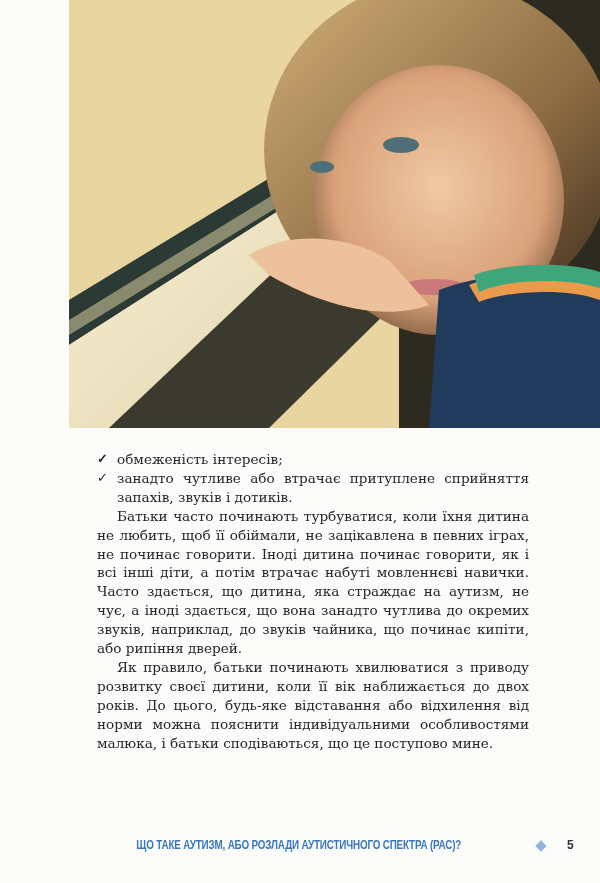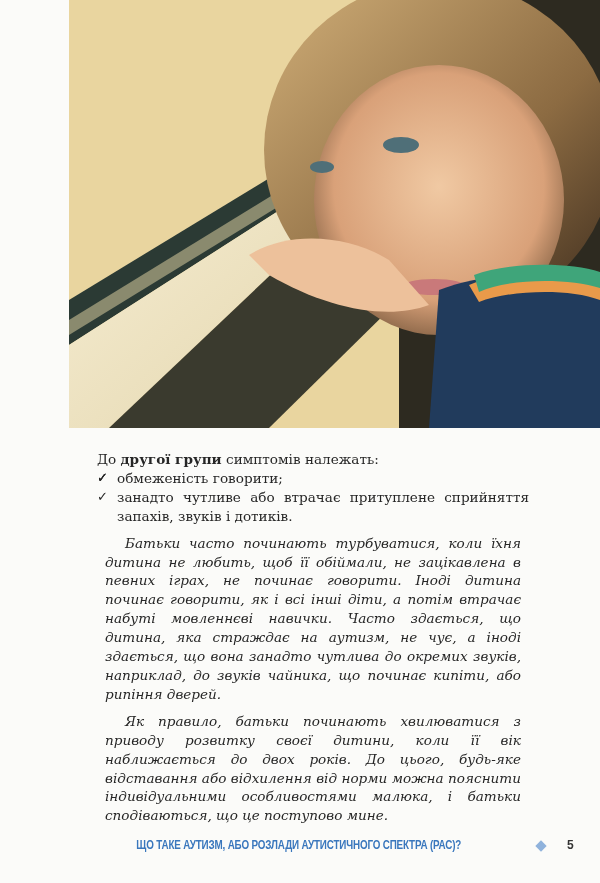--- a/index.html
+++ b/index.html
@@ -22,21 +22,21 @@
       text-align: justify;
     }
     .intro { margin: 0; }
     .intro b { font-weight: bold; }
     ul.checks { list-style: none; margin: 0; padding: 0; }
     ul.checks li { position: relative; padding-left: 20px; margin: 0; }
     ul.checks li .check {
       position: absolute; left: 0; top: 0; font-size: 13px;
       font-family: "DejaVu Sans", sans-serif;
     }
-    p.para { margin: 8px; text-indent: 20px; font-style: italic; }
+    p.para { margin: 0; text-indent: 20px; }
     .footer {
       position: absolute; top: 838px; left: 0; width: 539px; height: 20px;
     }
     .footer-title {
       position: absolute; right: 78px; top: 0;
       font-family: "Liberation Sans", sans-serif; font-weight: bold;
       font-size: 12px; color: #3a77bd; letter-spacing: -0.2px;
       transform: scaleX(0.82); transform-origin: right center;
       white-space: nowrap;
     }
@@ -89,27 +89,24 @@
 
     <path d="M180,255 C220,230 280,235 320,260 L360,305 C320,320 260,310 200,275 Z" fill="#edc19b"></path>
 
     <path d="M370,290 C420,270 500,270 531,285 L531,428 L360,428 Z" fill="#213b5c"></path>
     <path d="M400,285 C440,268 500,270 531,285 L531,300 C500,288 440,290 410,302 Z" fill="#e99a4a"></path>
     <path d="M405,275 C440,262 500,262 531,272 L531,288 C500,278 440,278 410,292 Z" fill="#3fa57a"></path>
   </svg>
 </div>
 
 <div class="body-text">
-  <p class="intro">
-    <span>До </span><b>другої групи</b><span> симптомів належать:</span>
-  </p>
   <ul class="checks">
     <li><span class="check">✓</span></li>
     <li><span class="check">✓</span></li>
-    <li><span class="check">✓</span><span>обмеженість говорити;</span></li>
+    <li><span class="check">✓</span><span>обмеженість інтересів;</span></li>
     <li><span class="check">✓</span><span>занадто чутливе або втрачає притуплене сприйняття запахів, звуків і дотиків.</span></li>
   </ul>
   <p class="para">Батьки часто починають турбуватися, коли їхня дитина не любить, щоб її обіймали, не зацікавлена в певних іграх, не починає говорити. Іноді дитина починає говорити, як і всі інші діти, а потім втрачає набуті мовленнєві навички. Часто здається, що дитина, яка страждає на аутизм, не чує, а іноді здається, що вона занадто чутлива до окремих звуків, наприклад, до звуків чайника, що починає кипіти, або рипіння дверей.</p>
   <p class="para">Як правило, батьки починають хвилюватися з приводу розвитку своєї дитини, коли її вік наближається до двох років. До цього, будь-яке відставання або відхилення від норми можна пояснити індивідуальними особливостями малюка, і батьки сподіваються, що це поступово мине.</p>
 </div>
 
 <div class="footer">
   <span class="footer-title">ЩО ТАКЕ АУТИЗМ, АБО РОЗЛАДИ АУТИСТИЧНОГО СПЕКТРА (РАС)?</span>
   <span class="footer-diamond"></span>
   <span class="page-num">5</span>

